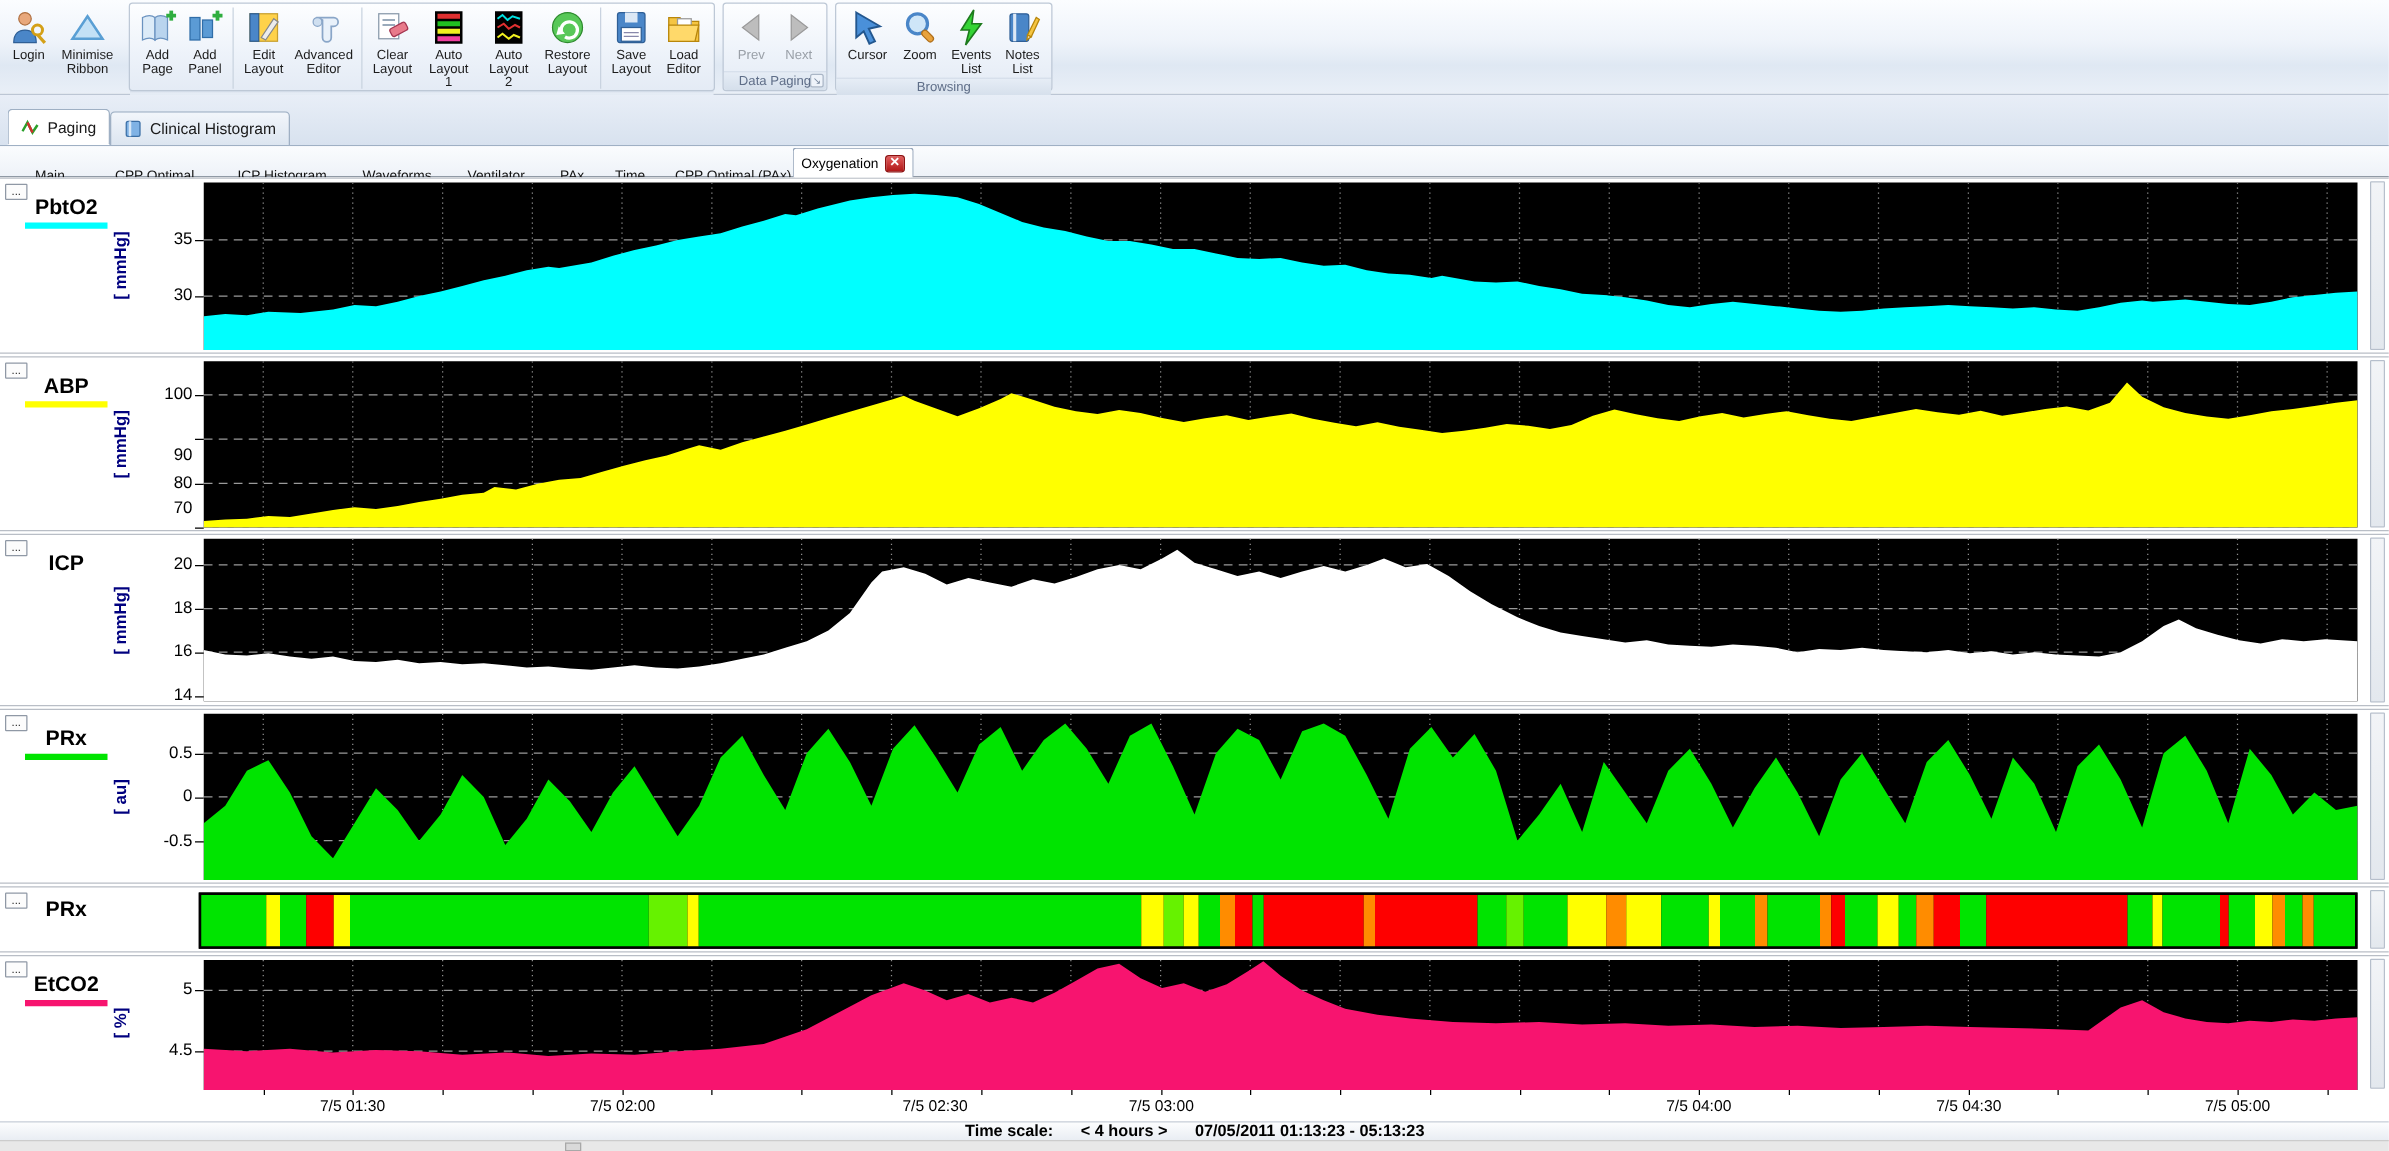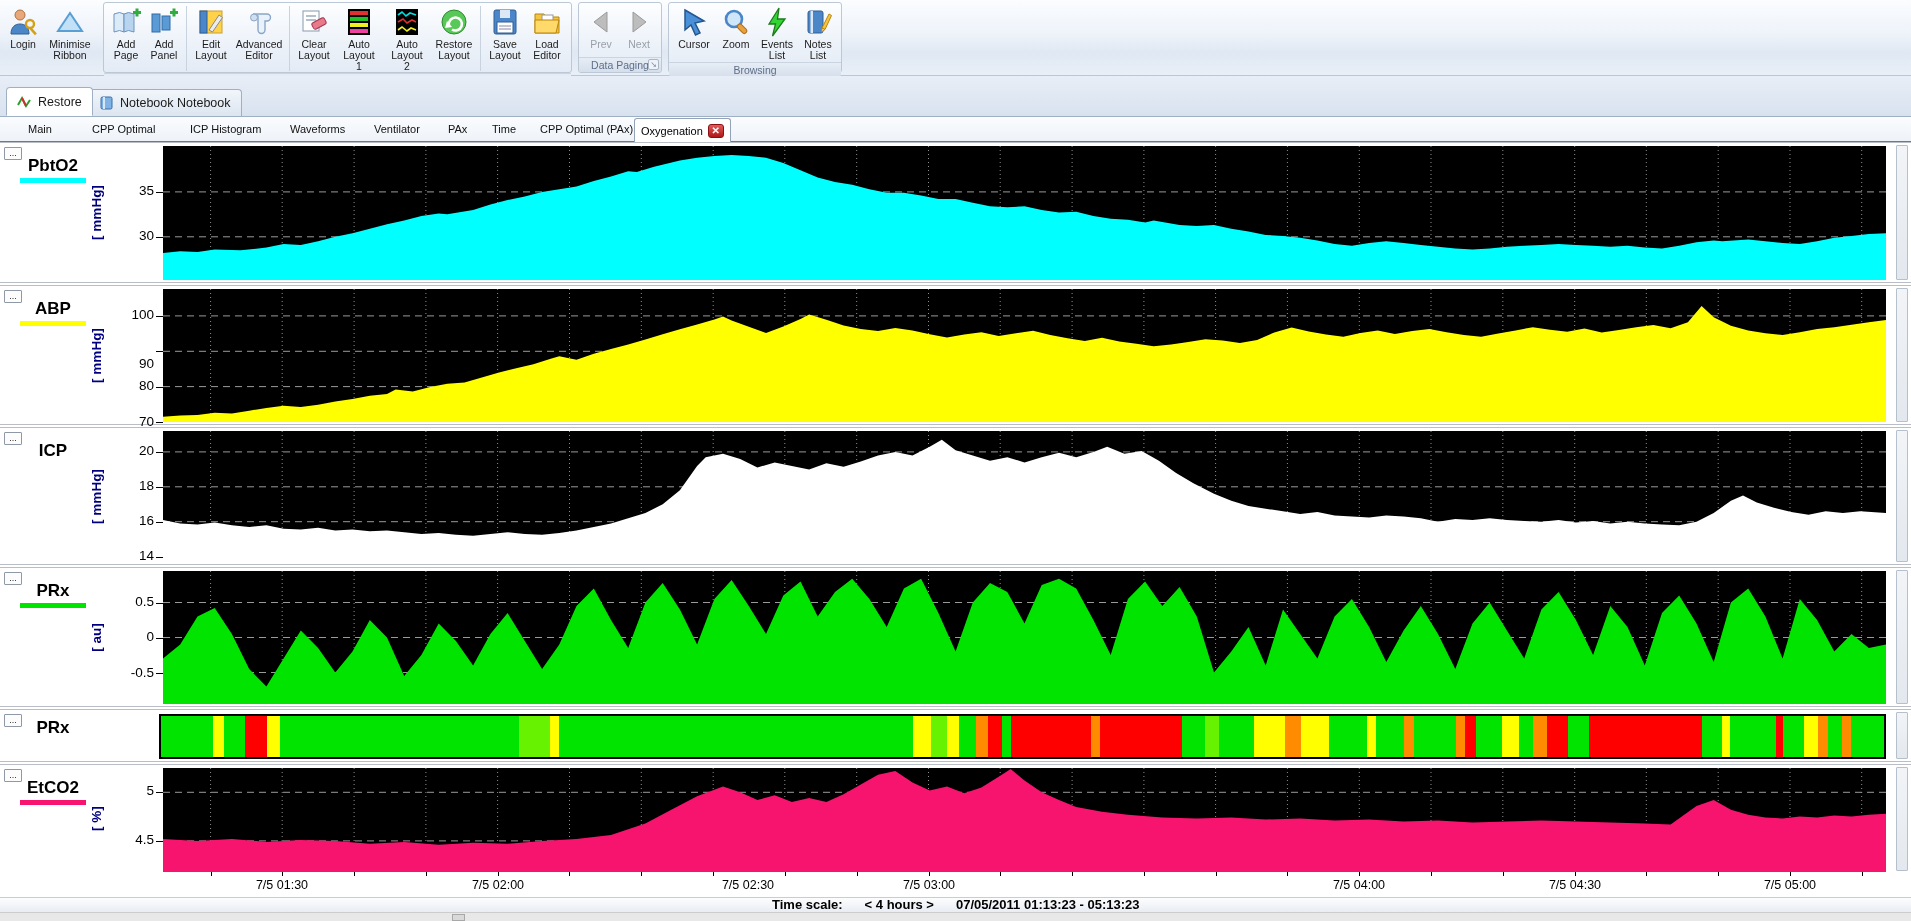--- a/index.html
+++ b/index.html
@@ -35,21 +35,21 @@
   .tab1 { position:absolute; bottom:0; height:27px; display:flex; align-items:center; gap:5px;
     padding:0 10px; font-size:12.5px; color:#1a1a1a;
     border:1px solid #9fb0c4; border-bottom:none; border-radius:4px 4px 0 0; }
   .tab1.active { background:#fff; height:29px; z-index:2; border-bottom:1px solid #fff; }
   .tab1.inactive { background:linear-gradient(#f2f6fb,#dce5f0); }
   .tabicon { width:16px; height:14px; flex:none; }
 
   
   .pagetabs { position:absolute; left:0; top:117px; width:1911px; height:25px;
     background:linear-gradient(#fafcfe,#eef2f8); border-bottom:1px solid #6d7988; }
-  .ptab { position:absolute; top:6px; font-size:11px; color:#111; white-space:nowrap; }
+  .ptab { position:absolute; top:18px; font-size:11px; color:#111; white-space:nowrap; }
   .ptab-active { position:absolute; top:1px; height:24px; display:flex; align-items:center; gap:5px;
     padding:0 6px; background:#fff; border:1px solid #93a3b8; border-bottom:none;
     border-radius:3px 3px 0 0; font-size:11px; color:#000; z-index:2; }
   .closex { width:16px; height:14px; background:linear-gradient(#e25c5c,#b01717);
     border:1px solid #8d1010; border-radius:3px; color:#fff; font-weight:bold; font-size:10px;
     line-height:12px; text-align:center; padding:0; font-family:"Liberation Sans",sans-serif; }
 
   
   .panels { position:absolute; left:0; top:142px; width:1911px; height:755px; background:#fff; }
   .panel { position:relative; width:1911px; background:#fff;
@@ -262,28 +262,28 @@
     <div class="rlabel">Browsing</div>
   </div>
 </div>
 
 <div class="tabbar1">
   <div class="tab1 active" style="left:6px">
     <svg class="tabicon" viewBox="0 0 16 14">
         <polyline points="1,10 5,3 9,11 13,5" fill="none" stroke="#2aa02a" stroke-width="2"></polyline>
         <polyline points="5,3 9,11" fill="none" stroke="#d03030" stroke-width="2"></polyline>
       </svg>
-    <span>Restore</span>
+    <span>Paging</span>
   </div>
   <div class="tab1 inactive" style="left:88px">
     <svg class="tabicon" viewBox="0 0 16 14">
         <rect x="2" y="1" width="11" height="12" rx="1.5" fill="#7fb2e5" stroke="#3a6ea5"></rect>
         <rect x="4" y="1" width="2" height="12" fill="#d7e7f7"></rect>
       </svg>
-    <span>Notebook Notebook</span>
+    <span>Clinical Histogram</span>
   </div>
 </div>
 
 <div class="pagetabs">
   <span class="ptab" style="left:28px">Main</span>
   <span class="ptab" style="left:92px">CPP Optimal</span>
   <span class="ptab" style="left:190px">ICP Histogram</span>
   <span class="ptab" style="left:290px">Waveforms</span>
   <span class="ptab" style="left:374px">Ventilator</span>
   <span class="ptab" style="left:448px">PAx</span>
@@ -380,21 +380,21 @@
           <polygon points="0,133 0.0,127.7 17.2,126.6 34.5,125.9 51.7,123.8 68.9,124.5 86.2,121.7 103.4,118.9 120.6,116.7 137.8,118.1 155.1,115.7 172.3,112.5 189.5,110.0 206.8,106.8 224.0,105.1 232.6,100.5 249.8,102.6 267.1,98.0 284.3,94.8 301.5,93.4 318.8,88.4 336.0,83.5 353.2,79.2 370.4,75.3 387.7,69.7 396.3,67.2 413.5,70.7 430.8,64.7 448.0,60.1 465.2,55.5 482.4,50.6 499.7,45.3 516.9,40.3 534.1,35.4 551.4,30.4 560.0,27.6 568.6,31.5 585.8,37.8 603.0,43.9 620.3,37.5 637.5,30.1 646.1,25.5 663.4,30.8 680.6,36.4 697.8,40.0 715.0,42.1 732.3,38.9 749.5,41.4 766.7,45.3 784.0,48.5 801.2,45.6 818.4,43.2 835.7,47.0 852.9,44.2 870.1,41.7 887.3,46.0 904.6,49.2 921.8,52.0 939.0,48.8 956.3,52.4 973.5,54.8 990.7,57.3 1008.0,55.5 1025.2,53.1 1042.4,50.2 1059.6,51.6 1076.9,54.1 1094.1,50.9 1111.3,43.5 1128.6,38.6 1145.8,42.4 1163.0,45.6 1180.3,47.8 1197.5,43.9 1214.7,41.4 1231.9,44.9 1249.2,42.1 1266.4,40.0 1283.6,43.2 1300.9,46.0 1318.1,47.8 1335.3,44.6 1352.6,41.4 1369.8,38.2 1387.0,40.7 1404.2,42.8 1421.5,39.6 1438.7,43.5 1455.9,41.0 1473.2,38.2 1490.4,36.1 1507.6,39.3 1524.9,33.2 1538.6,17.0 1550.7,28.3 1567.9,36.8 1585.2,41.4 1602.4,44.2 1619.6,46.0 1636.8,43.2 1654.1,40.0 1671.3,38.2 1688.5,35.7 1705.8,33.2 1723.0,31.1 1723,133" fill="#ffff00"></polygon>
         </svg>
       </div>
     <div class="mscroll"></div>
   <div class="ytick" style="top: 20.883px;">100</div>
       <div class="ydash" style="top: 30px;"></div>
       <div class="ytick" style="top: 70px;">90</div>
       <div class="ydash" style="top: 65px;"></div>
       <div class="ytick" style="top: 91.6277px;">80</div>
       <div class="ydash" style="top: 101px;"></div>
-      <div class="ytick" style="top: 128px;">70</div>
+      <div class="ytick" style="top: 112px;">70</div>
       <div class="ydash" style="top: 136px;"></div>
     </div>
 
   <div class="panel" style="height:138px">
     <button class="dots">...</button>
     <div class="slabel"><span>ICP</span><div class="ul" style="background: rgb(255, 255, 255);"></div></div>
     <div class="unit">
         <span>[ mmHg]</span>
       </div>
     <div class="chart" style="top:3px;height:130px">

